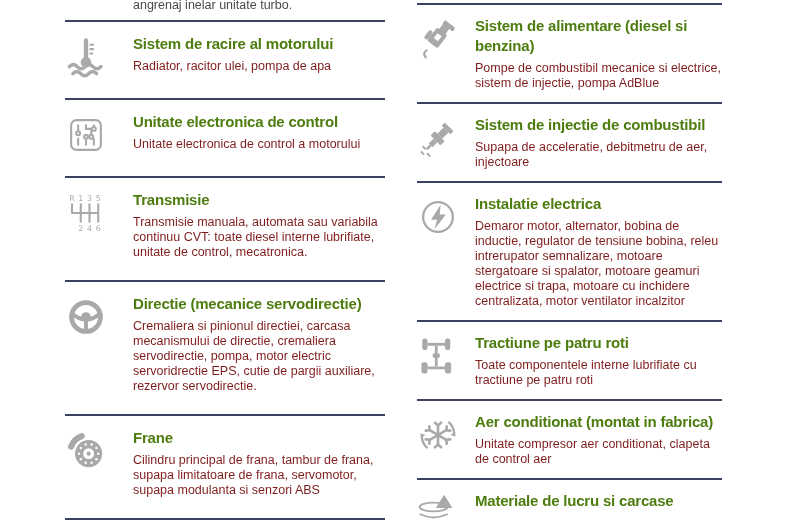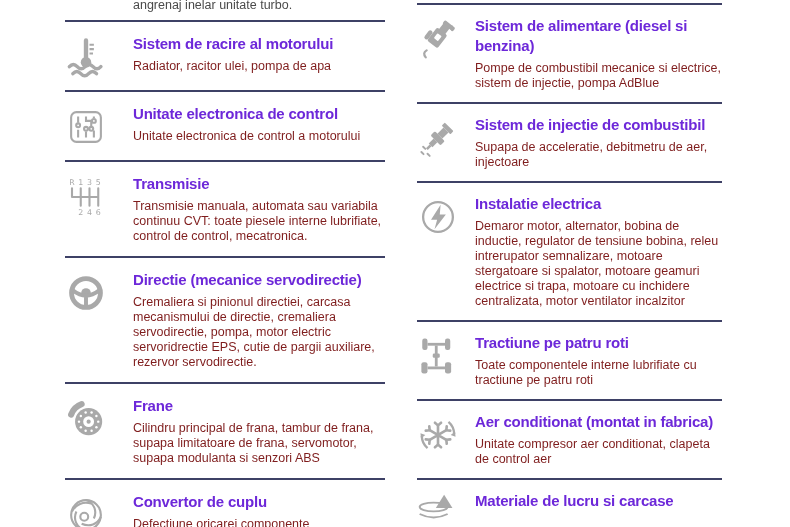--- a/index.html
+++ b/index.html
@@ -14,32 +14,32 @@
   .col-right{left:417px;width:305px;padding-top:3px;}
   .partial-line{
     margin:-2px 0 7px 68px;
     font-size:12.5px;line-height:15px;color:#4a4a4a;
   }
   .item{
     border-top:2px solid #3e4166;
     display:flex;
     align-items:flex-start;
   }
-  .col-left .item{padding:12px 0 12px;justify-content:center;}
+  .col-left .item{padding:12px 0 20px;justify-content:center;}
   .col-right .item{padding:11px 0 11px;}
   .icon-box{
     flex:0 0 42px;width:42px;height:42px;margin-right:26px;margin-top:2px;
   }
   .col-right .icon-box{margin-right:16px;}
   .icon-box svg{width:42px;height:42px;display:block;}
   .txt{flex:1;min-width:0;}
   .item-title{
     margin:0 0 5px;
     font-size:15px;line-height:20px;font-weight:700;
-    color:#6d28d9;letter-spacing:-0.2px;
+    color:#4d7c0f;letter-spacing:-0.2px;
   }
   .item-desc{
     margin:0;
     font-size:12.5px;line-height:15px;color:#7f1d1d;
   }
 </style>
 </head>
 <body>
 
 <div class="col col-left">
@@ -89,21 +89,21 @@
             <text x="28" y="10">3</text>
             <text x="38" y="10">5</text>
             <text x="18" y="45">2</text>
             <text x="28" y="45">4</text>
             <text x="38" y="45">6</text>
           </g>
         </svg>
       </div>
       <div class="txt">
         <h3 class="item-title">Transmisie</h3>
-        <p class="item-desc">Transmisie manuala, automata sau variabila continuu CVT: toate piesele interne lubrifiate, control de control, mecatronica.</p>
+        <p class="item-desc">Transmisie manuala, automata sau variabila continuu CVT: toate diesel interne lubrifiate, unitate de control, mecatronica.</p>
       </div>
     </div>
     <div class="item">
       <div class="icon-box">
         <svg viewBox="0 0 48 48" fill="none" stroke="#a9a9a9">
           <circle cx="24" cy="24" r="16.5" stroke-width="5.5"></circle>
           <circle cx="24" cy="24" r="5.5" fill="#a9a9a9" stroke="none"></circle>
           <path d="M9 21 q7.5 6 15 6 q7.5 0 15 -6 M24 29 v11" stroke-width="4.5"></path>
         </svg>
       </div>

